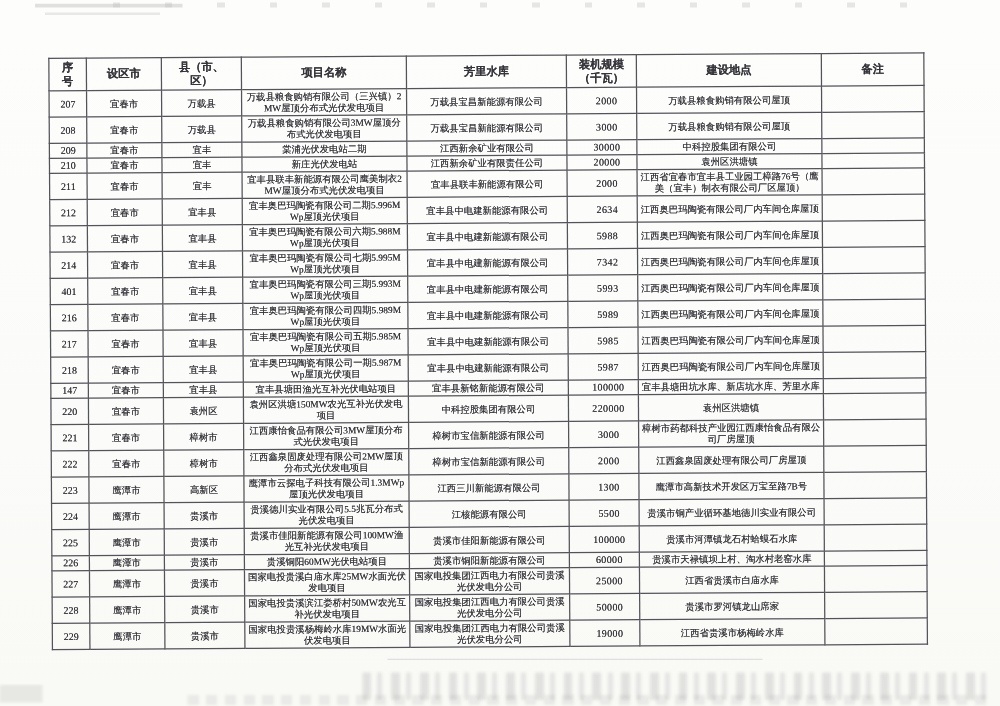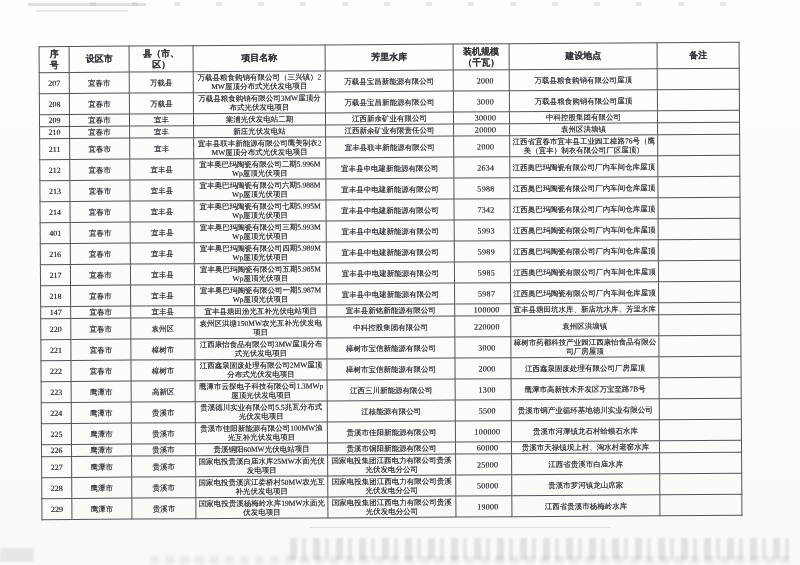--- a/index.html
+++ b/index.html
@@ -145,21 +145,21 @@
           <td class="c-no">212</td>
           <td class="c-city">宜春市</td>
           <td class="c-county">宜丰县</td>
           <td class="c-project">宜丰奥巴玛陶瓷有限公司二期5.996MWp屋顶光伏项目</td>
           <td class="c-applicant">宜丰县中电建新能源有限公司</td>
           <td class="c-capacity">2634</td>
           <td class="c-location">江西奥巴玛陶瓷有限公司厂内车间仓库屋顶</td>
           <td class="c-remark"></td>
         </tr>
         <tr>
-          <td class="c-no">213</td>
+          <td class="c-no">132</td>
           <td class="c-city">宜春市</td>
           <td class="c-county">宜丰县</td>
           <td class="c-project">宜丰奥巴玛陶瓷有限公司六期5.988MWp屋顶光伏项目</td>
           <td class="c-applicant">宜丰县中电建新能源有限公司</td>
           <td class="c-capacity">5988</td>
           <td class="c-location">江西奥巴玛陶瓷有限公司厂内车间仓库屋顶</td>
           <td class="c-remark"></td>
         </tr>
         <tr>
           <td class="c-no">214</td>

